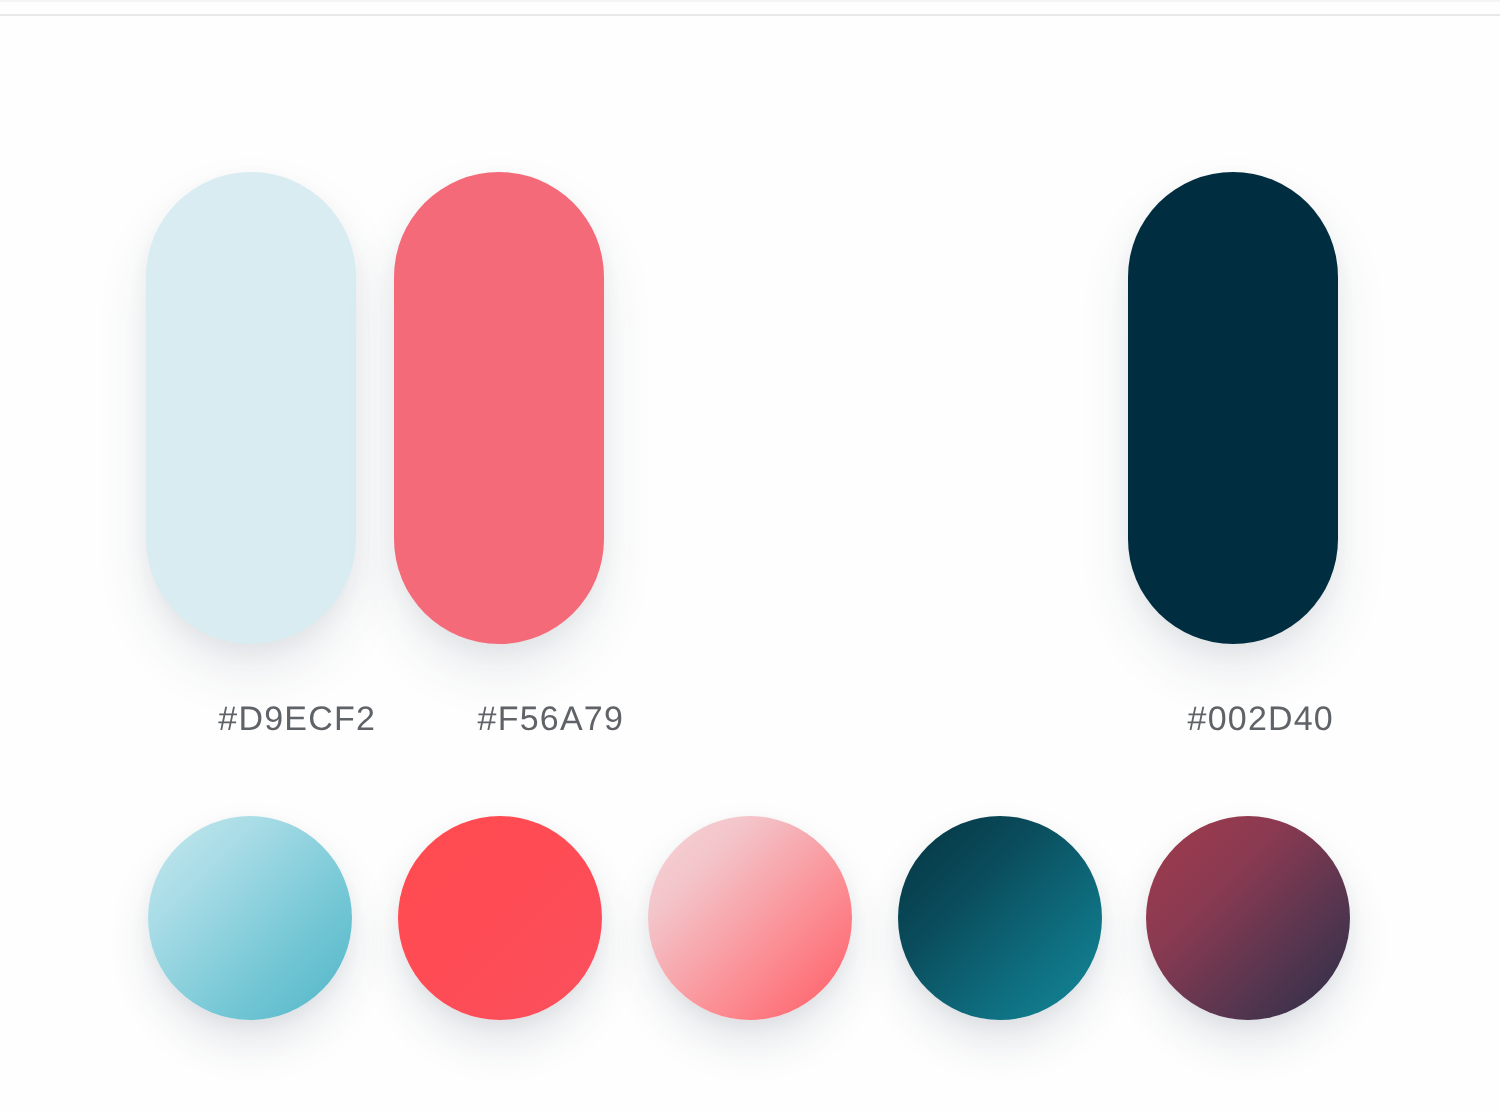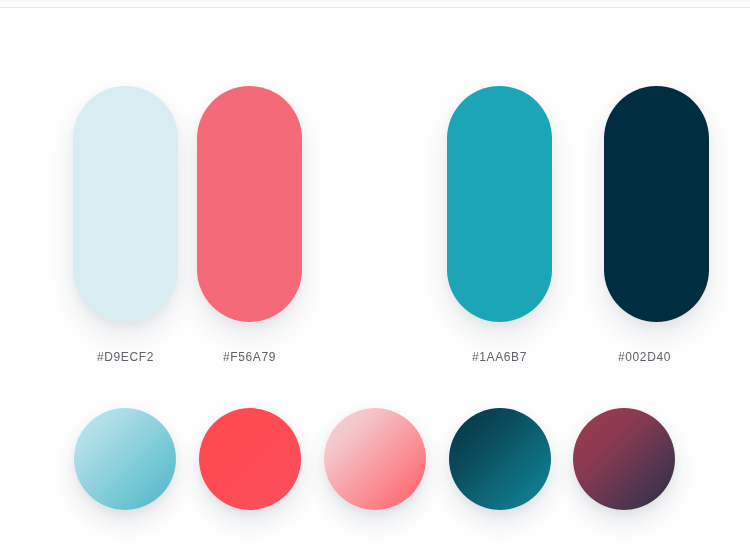--- a/index.html
+++ b/index.html
@@ -60,22 +60,22 @@
     height: 236px;
     border-radius: 52.5px;
     box-shadow: 0 14px 26px rgba(40, 60, 80, 0.10),
                 0 4px 10px rgba(40, 60, 80, 0.05);
   }
   .pill-label {
     position: absolute;
     top: 264px;
     left: -10px;
     width: 125px;
-    text-align: center;
-    font-size: 12px;
+    text-align: right;
+    font-size: 17px;
     letter-spacing: 0.6px;
     color: #5f6368;
     font-family: "Liberation Sans", sans-serif;
     white-space: nowrap;
   }
 
   
   #circle-row {
     position: absolute;
     left: 0;
@@ -111,26 +111,22 @@
       <div class="pill" style="background:#D9ECF2;"></div>
       <div class="pill-label">#D9ECF2</div>
     </div>
 
     <div class="pill-cell" style="left:197px;">
       <div class="pill" style="background:#F56A79;"></div>
       <div class="pill-label">#F56A79</div>
     </div>
 
 
-    <div class="pill-cell" style="left:447px;">
-      <div class="pill" style="background:#1AA6B7;"></div>
-      <div class="pill-label">#1AA6B7</div>
-    </div>
 
-    <div class="pill-cell" style="left:592px;padding-left:12px;">
+    <div class="pill-cell" style="left:552px;padding-left:12px;">
       <div class="pill" style="background:#002D40;"></div>
       <div class="pill-label">#002D40</div>
     </div>
 
   </div>
 
   <div id="circle-row">
 
     <div class="circle-cell" style="left:74px;">
       <div class="circle" style="background:linear-gradient(135deg,#C6E8EE 0%,#A8DCE6 28%,#77C8D6 65%,#4FB5C6 100%);"></div>

